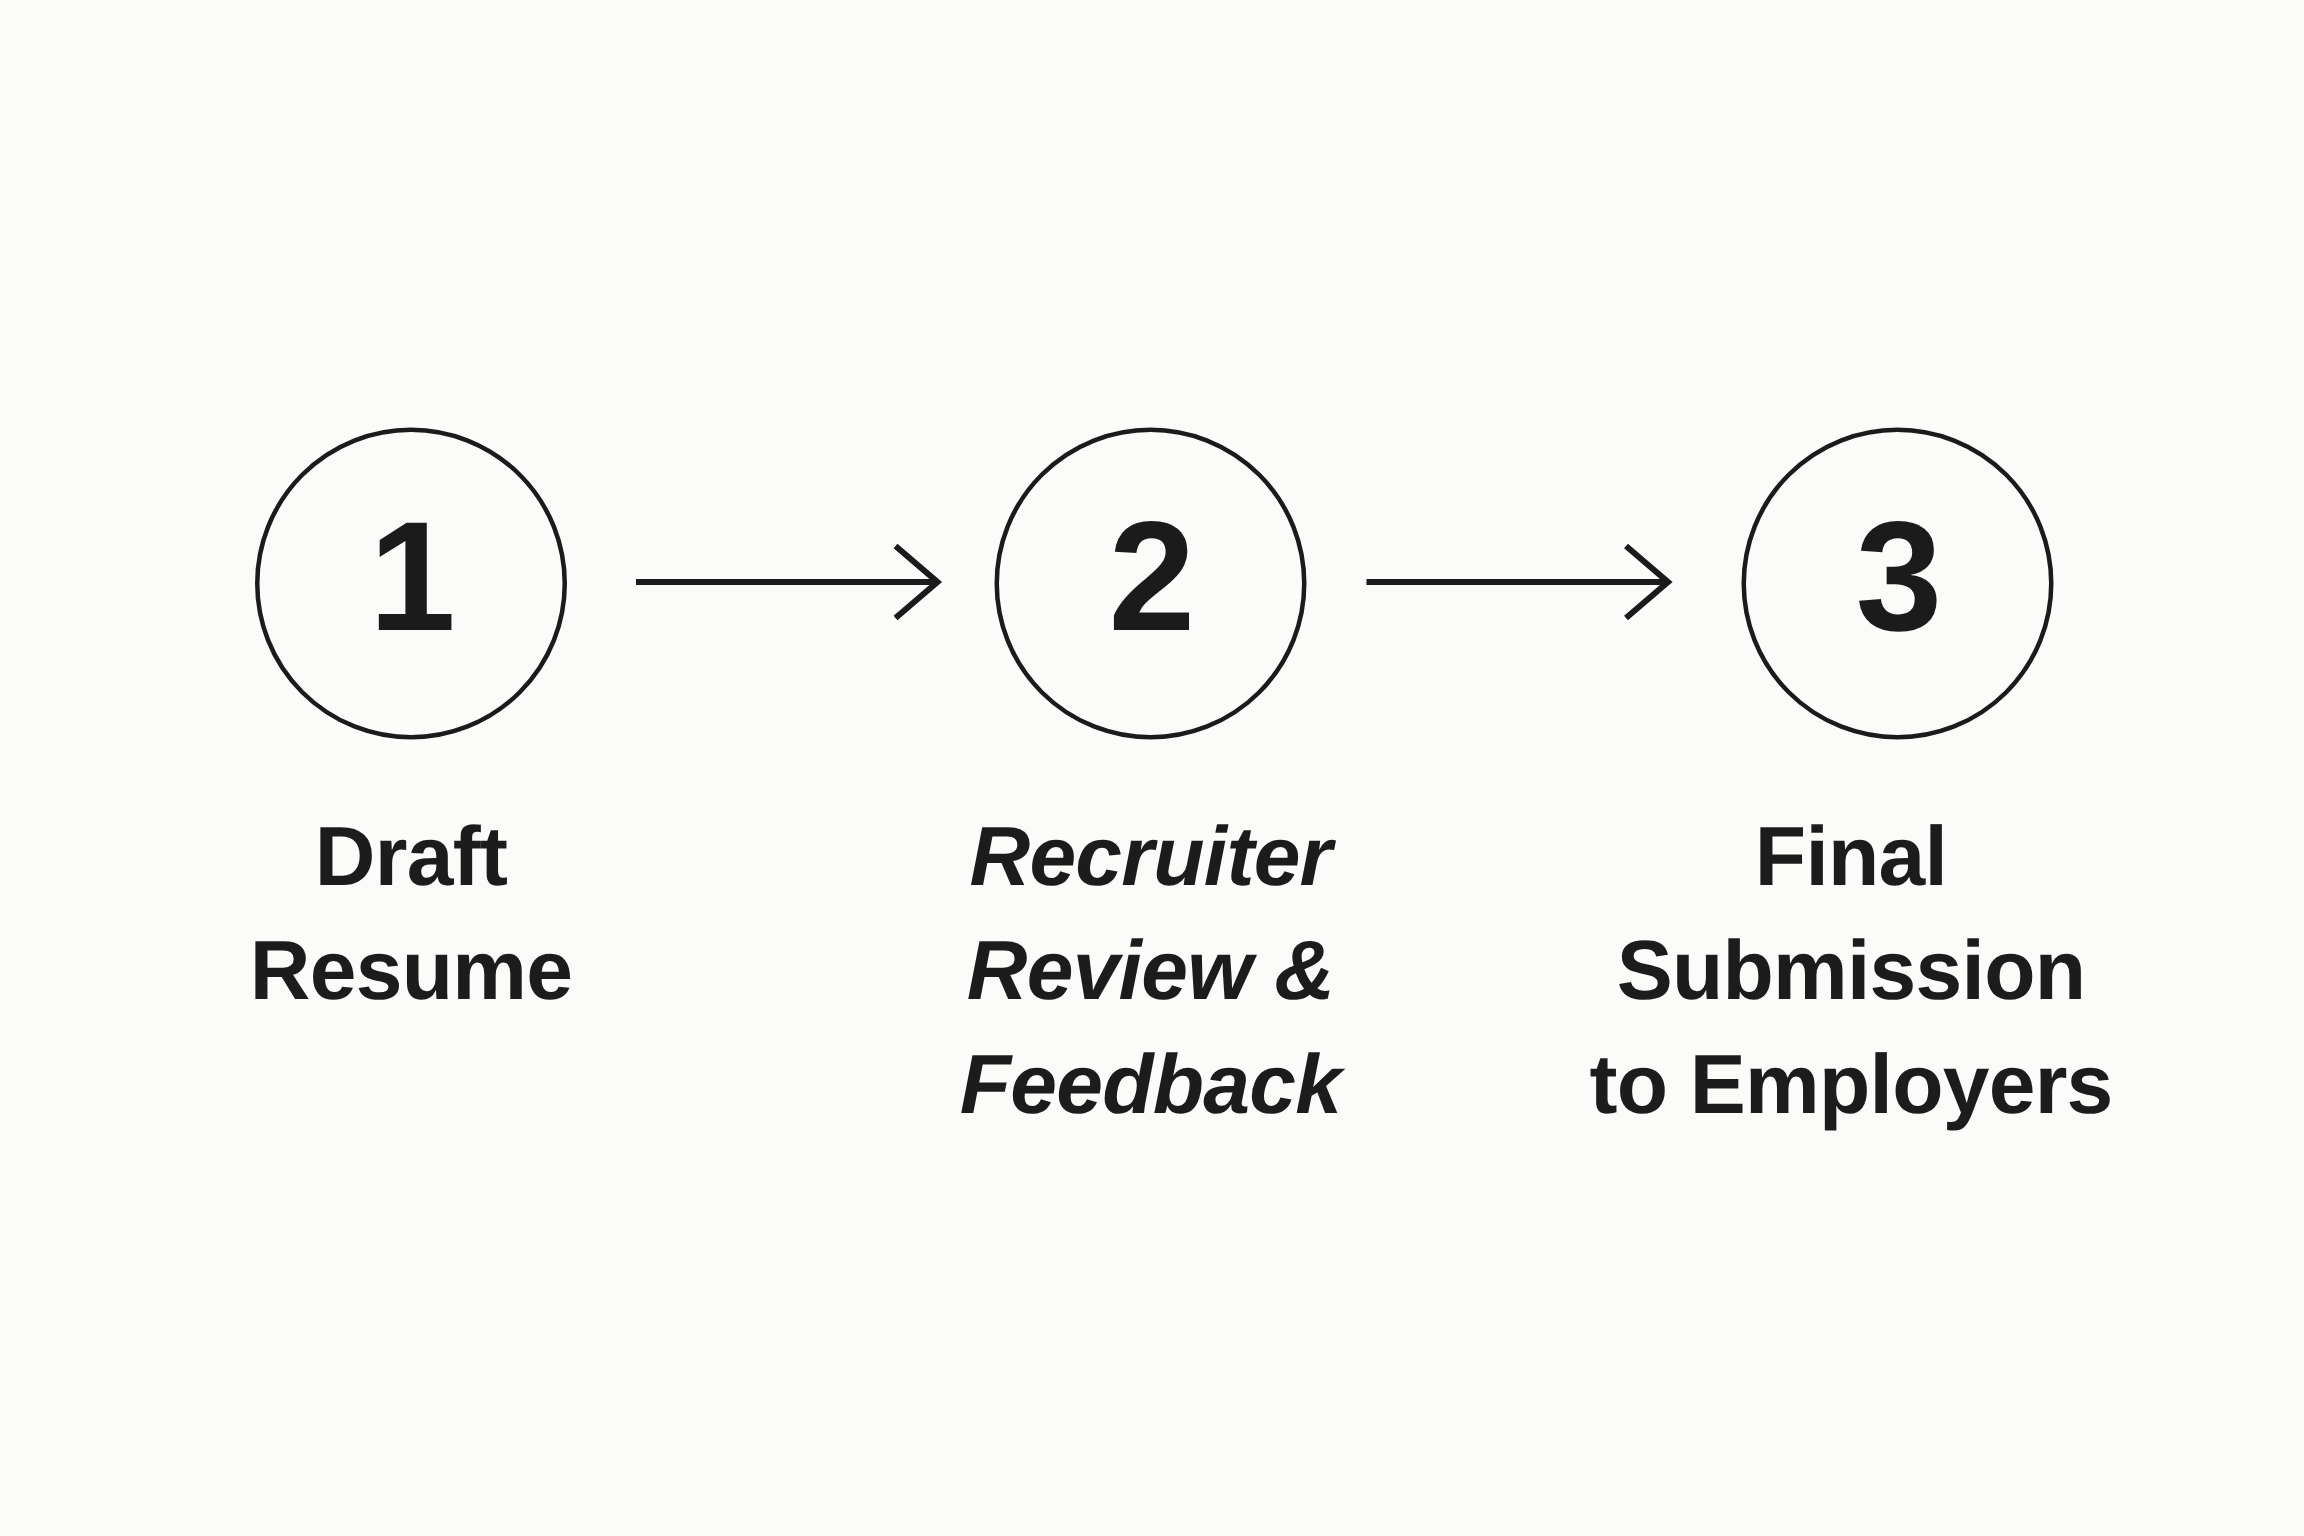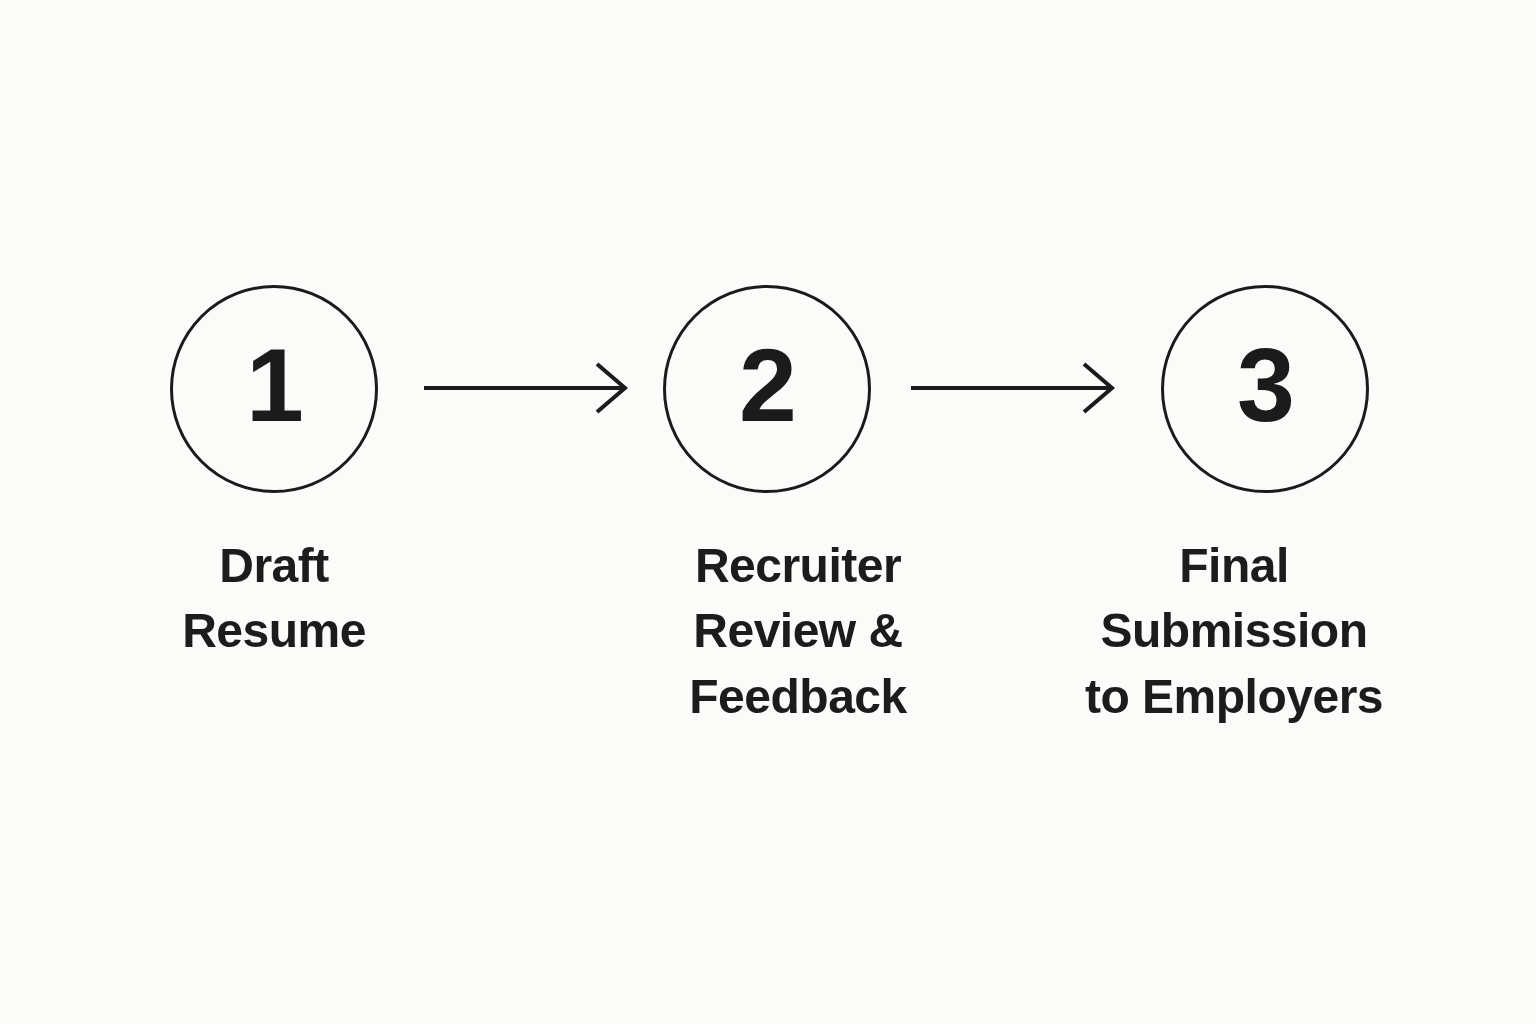--- a/index.html
+++ b/index.html
@@ -36,21 +36,21 @@
     letter-spacing: -2px;
     line-height: 1;
     color: #1b1b1b;
     transform: translateY(-4px);
   }
   .step-label {
     position: absolute;
     top: 533px;
     width: 440px;
     text-align: center;
-    font-size: 48px;
+    font-size: 56px;
     font-weight: 700;
     letter-spacing: -0.5px;
     line-height: 1.36;
     color: #1c1c1c;
     white-space: pre-line;
   }
   .connector {
     position: absolute;
     top: 352px;
     width: 210px;
@@ -59,21 +59,21 @@
   .connector svg {
     display: block;
     width: 100%;
     height: 100%;
   }
   
   .pos-step-1 .step-circle { left: 170px; }
   .pos-step-2 .step-circle { left: 663px; }
   .pos-step-3 .step-circle { left: 1161px; }
   .pos-step-1 .step-label { left: 54px; }
-  .pos-step-2 .step-label { left: 578px; }
+  .pos-step-2 .step-label { left: 547px; font-style: italic; }
   .pos-step-3 .step-label { left: 1014px; }
   .pos-connector-1 { left: 421px; }
   .pos-connector-2 { left: 908px; }
 </style>
 </head>
 <body>
 
 <div class="canvas">
 
   <div class="step pos-step-1">

